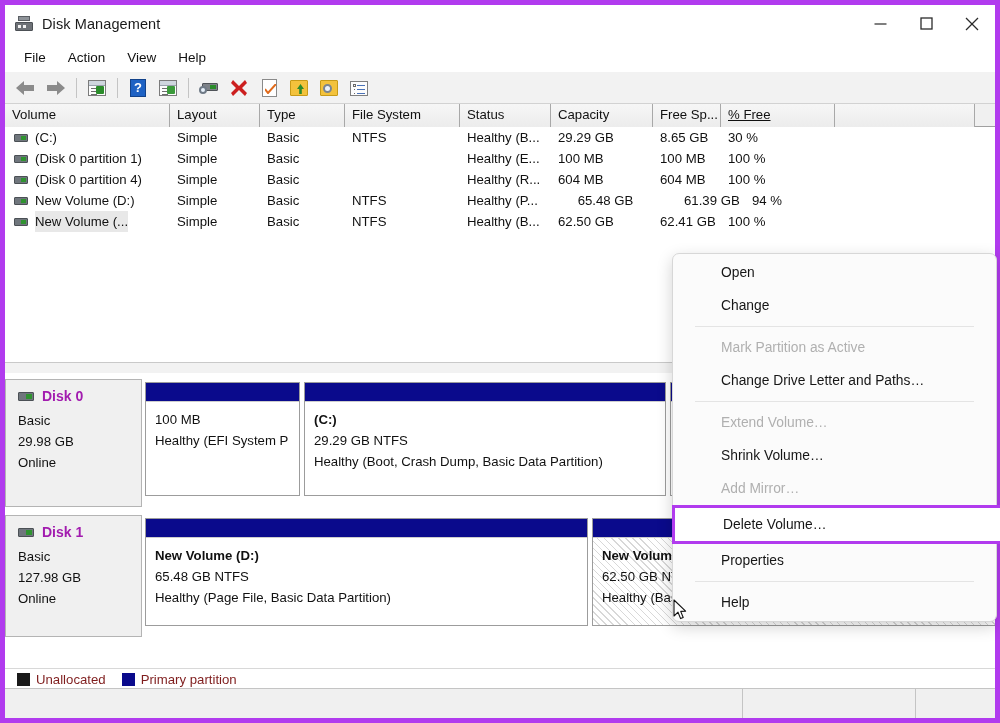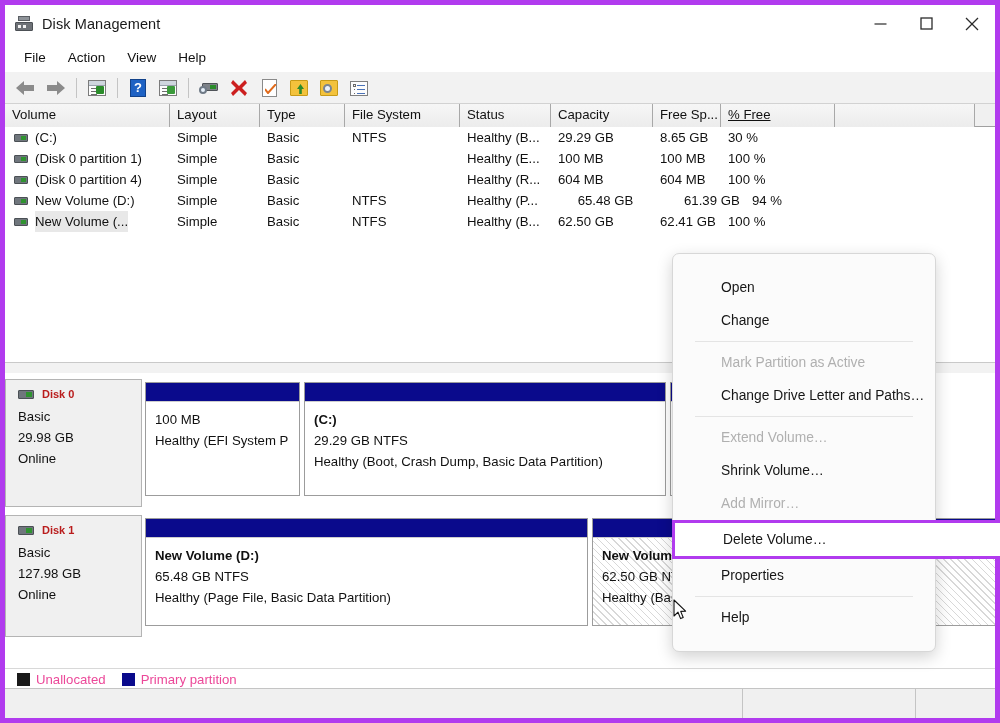--- a/index.html
+++ b/index.html
@@ -191,21 +191,21 @@
     padding:8px 0 0 12px;
   }
   .diskinfo .dtitle{display:flex;align-items:center;margin-bottom:6px;}
   .diskinfo .dtitle .ic{
     width:16px;height:9px;background:#70767d;border:1px solid #4b5055;box-sizing:border-box;
     border-radius:1px;margin-right:8px;position:relative;flex:none;
   }
   .diskinfo .dtitle .ic:after{
     content:"";position:absolute;right:1px;top:1px;width:6px;height:5px;background:#2f9330;
   }
-  .diskinfo .dtitle .nm{font-size:11px;font-weight:bold;color:#b91c1c;}
+  .diskinfo .dtitle .nm{font-size:14px;font-weight:bold;color:#a21caf;}
   .diskinfo .dline{font-size:13.2px;color:#111;line-height:21px;}
 
   .partitions{flex:1;display:flex;align-items:flex-start;padding:3px 0 0 3px;box-sizing:border-box;}
   .part{
     box-sizing:border-box;margin-right:4px;
     background:#ffffff;
     border:1px solid #9c9c9c;
     display:flex;flex-direction:column;
   }
   .part .bar{height:18px;background:#0a0a8c;flex:none;}
@@ -222,37 +222,37 @@
   .part .pt.b{font-weight:bold;}
 
   
   .legend{
     position:absolute;left:0;right:0;bottom:29px;height:21px;
     background:#ffffff;display:flex;align-items:center;padding-left:12px;
     box-sizing:border-box;
     border-top:1px solid #d8d8d8;
   }
   .legend .sw{width:13px;height:13px;margin-right:6px;flex:none;}
-  .legend .lb{font-size:13.2px;color:#ec4899;margin-right:16px;}
+  .legend .lb{font-size:13.2px;color:#7f1d1d;margin-right:16px;}
 
   
   .statusbar{
     position:absolute;left:0;right:0;bottom:0;height:29px;
     background:#f0f0f0;border-top:1px solid #c4c4c4;display:flex;
   }
   .statusbar .sseg{height:29px;border-right:1px solid #c4c4c4;box-sizing:border-box;}
 
   
   .ctxmenu{
-    position:absolute;left:667px;top:248px;width:264px;
+    position:absolute;left:667px;top:248px;width:325px;
     background:#fbfbfb;
     border:1px solid #d7d7d7;
     border-radius:7px;
     box-shadow:0 5px 16px rgba(0,0,0,.18);
-    padding:17px 0;
+    padding:2px 0;
     box-sizing:border-box;
     z-index:50;
   }
   .mi{
     height:33px;line-height:33px;
     padding-left:48px;
     font-size:13.8px;color:#161616;
     white-space:nowrap;
   }
   .mi.disabled{color:#b0b0b0;}

